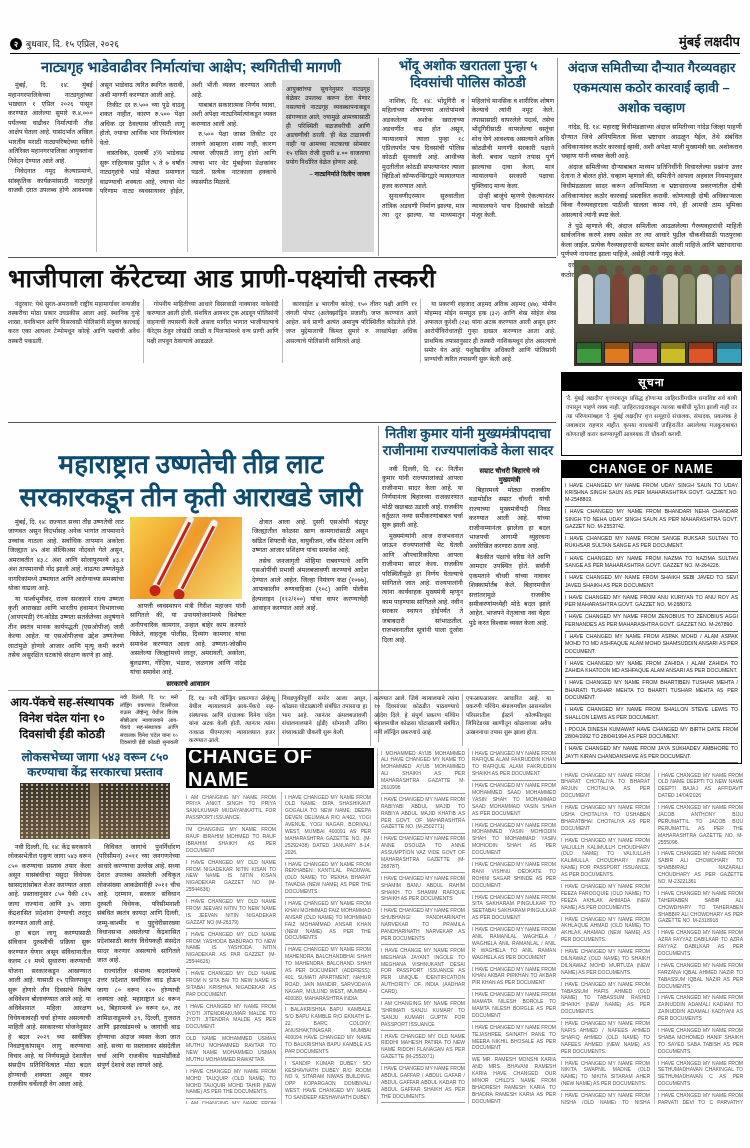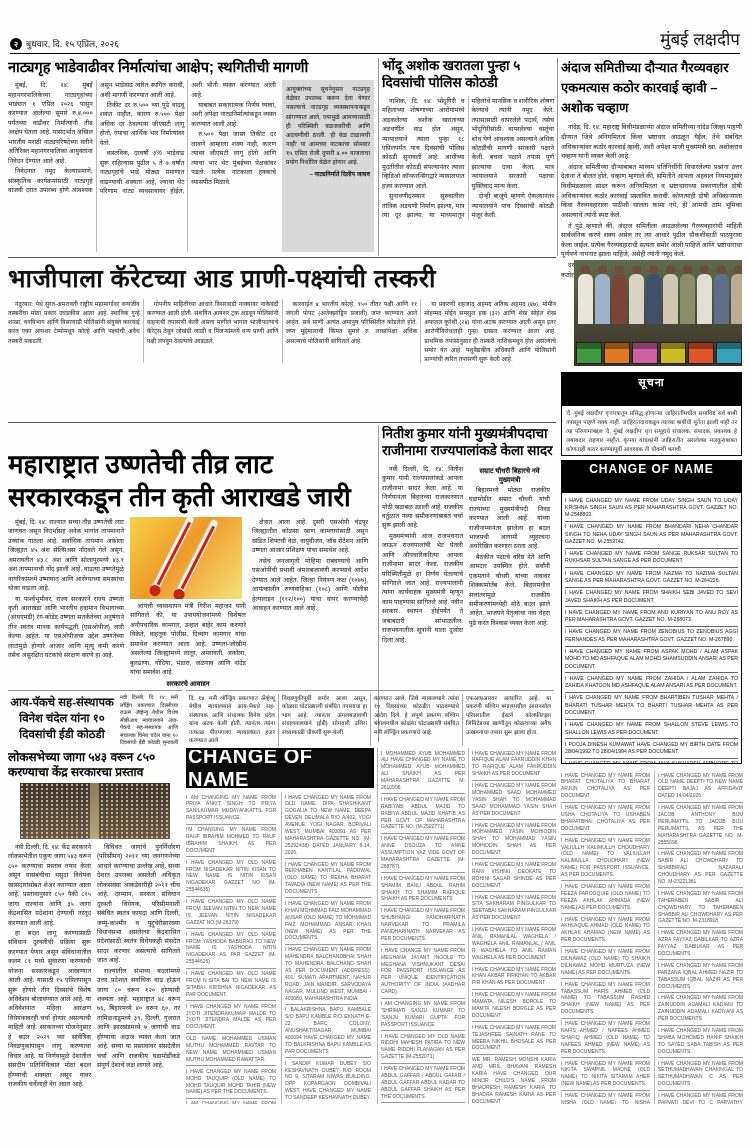--- a/index.html
+++ b/index.html
@@ -7,24 +7,24 @@
   .page { position:relative; width:750px; height:1148px; background:#fefefe; overflow:hidden;
           font-family:"Liberation Sans","DejaVu Sans",sans-serif; color:#111; }
   .region { position:absolute; overflow:hidden; }
 
   
   .nw-header { left:10px; top:28px; width:730px; height:26px; display:flex; justify-content:space-between;
                align-items:flex-end; border-bottom:1.5px solid #000; padding-bottom:3px; }
   .hdr-left { display:flex; align-items:center; gap:4px; font-size:9px; }
   .badge { width:12px; height:12px; background:#000; color:#fff; border-radius:50%; font-size:8px;
            display:flex; align-items:center; justify-content:center; font-weight:bold; }
-  .brand { font-size:17px; font-weight:normal; }
-
-  
-  .hl { font-weight:bold; color:#000000; line-height:1.25; }
+  .brand { font-size:13px; font-weight:bold; }
+
+  
+  .hl { font-weight:bold; text-align:center; color:#0c4a6e; line-height:1.25; }
   .body-sm { font-size:6.3px; line-height:1.5; text-align:justify; color:#1c1c1c; }
   .para { text-indent:7px; margin-bottom:1px; }
   .cols2 { columns:2; column-gap:7px; column-rule:0.5px solid #bbb; }
   .cols3 { columns:3; column-gap:7px; column-rule:0.5px solid #bbb; }
   .cols4 { columns:4; column-gap:7px; column-rule:0.5px solid #bbb; }
   .vline { position:absolute; width:0; border-left:0.5px solid #999; }
   .hline { position:absolute; height:0; border-top:0.8px solid #555; }
 
   
   .artA-body { display:flex; gap:6px; margin-top:4px; }
@@ -50,21 +50,21 @@
   .pc5{background:#44506b}.pc6{background:#cfc9b4}.pc7{background:#8a8d6a}.pc8{background:#e3ded2}
   .pc9{background:#5f6d86}.pc10{background:#b9ad94}
   .pp-crates { position:absolute; bottom:2px; left:2px; display:flex; gap:2px; }
   .crate { width:26px; height:22px; border:1px solid #222; box-shadow:inset 0 6px 0 rgba(0,0,0,.35); }
   .cc1{background:#3f9a3f}.cc2{background:#e07a20}.cc3{background:#d060a0}.cc4{background:#cdbd25}
   .cc5{background:#e0542a}.cc6{background:#38a0b8}
 
   
   .boxed { border:1.2px solid #000; background:#fff; }
   .box-head { background:#000; color:#fff; font-weight:bold; text-align:center; font-size:11px;
-              padding:1px 0 17px; letter-spacing:1px; }
+              padding:1px 0 2px; letter-spacing:1px; }
   .box-body { font-size:5.8px; line-height:1.55; text-align:justify; padding:3px 4px; color:#222; }
   .conbox { border:1.6px solid #000; }
   .conbox .box-head { font-size:12px; }
   .conbox-entries { padding:2px 3px; }
   .adb { font-size:5.2px; line-height:1.4; text-align:justify; color:#1a1a1a;
          border-bottom:0.5px solid #666; padding:1.5px 0 2.5px; }
 
   
   .heat-body { display:flex; gap:6px; margin-top:4px; }
   .heat-col { width:116px; }

